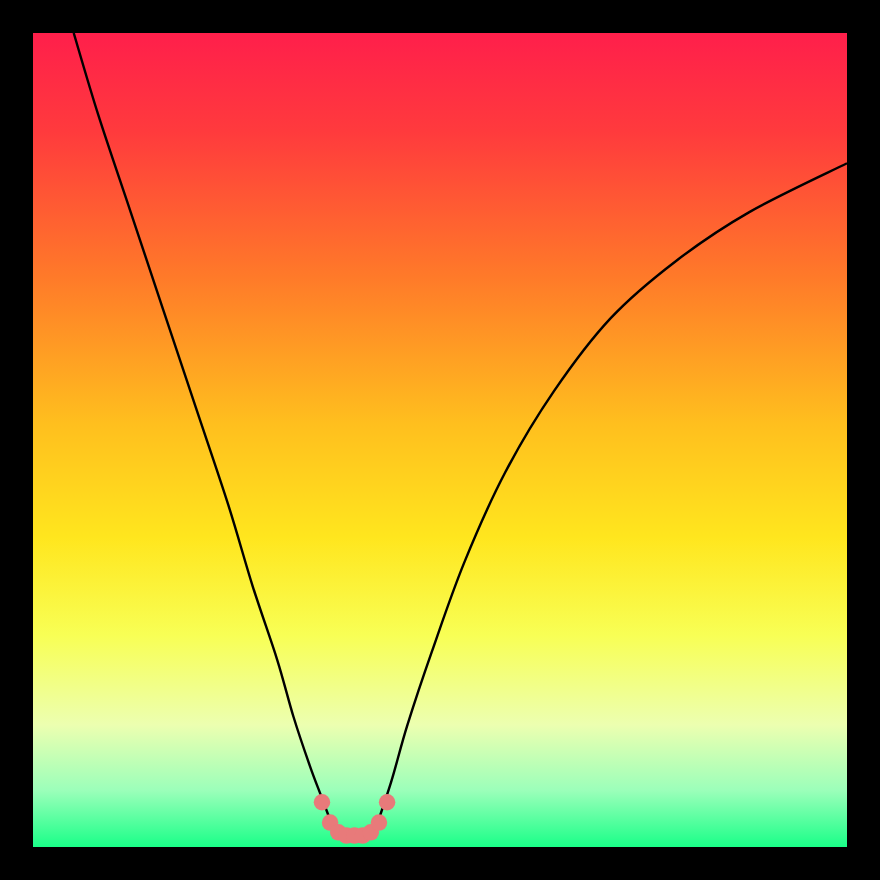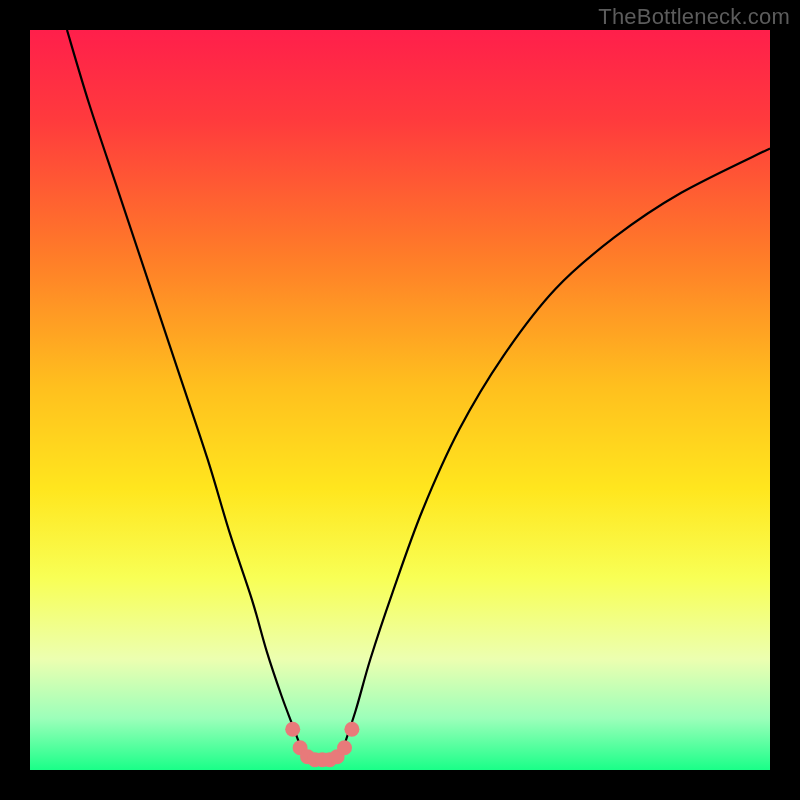--- a/index.html
+++ b/index.html
@@ -32,21 +32,20 @@
     font-weight: 500;
     letter-spacing: 0.2px;
     user-select: none;
   }
   svg { display: block; }
 </style>
 </head>
 <body>
 
 <div class="frame">
-  <div class="watermark">TheBottleneck.com</div>
 
   <div class="plot">
     <svg id="chart-svg" width="740" height="740" viewBox="0 0 740 740">
       <defs>
         <linearGradient id="bg-grad" x1="0" y1="0" x2="0" y2="1">
             <stop offset="0%" stop-color="#ff1f4b"></stop>
             <stop offset="12%" stop-color="#ff3a3d"></stop>
             <stop offset="30%" stop-color="#ff7a29"></stop>
             <stop offset="48%" stop-color="#ffbf1e"></stop>
             <stop offset="62%" stop-color="#ffe61e"></stop>

